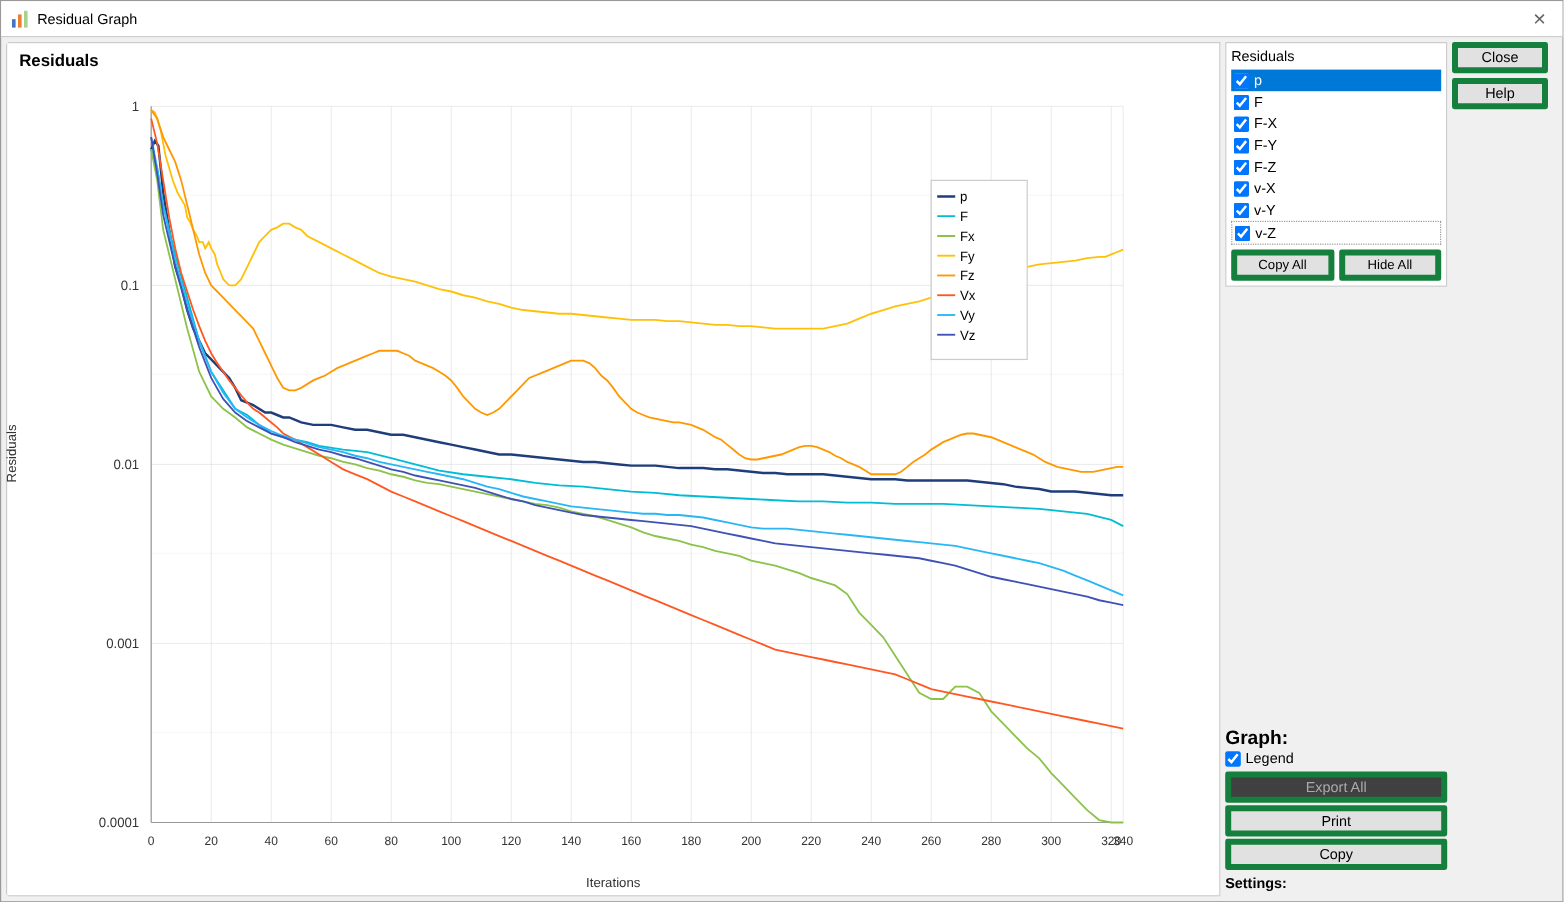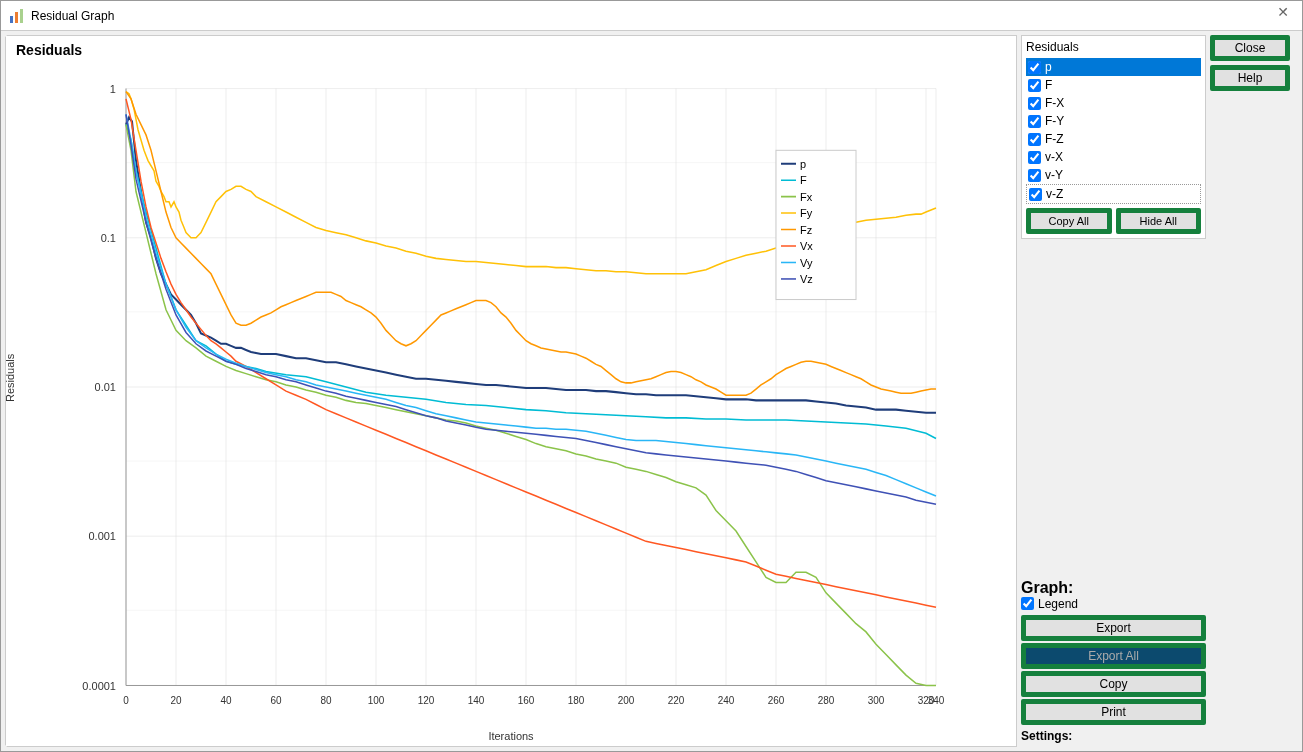--- a/index.html
+++ b/index.html
@@ -18,20 +18,21 @@
       background: #f0f0f0;
       border: 1px solid #999;
       display: flex;
       flex-direction: column;
     }
     .title-bar {
       background: #fff;
       border-bottom: 1px solid #ccc;
       height: 30px;
       display: flex;
+      align-items: center;
       padding: 0 8px;
       justify-content: space-between;
     }
     .title-bar-left {
       display: flex;
       align-items: center;
       gap: 6px;
     }
     .title-bar-title {
       font-size: 12px;
@@ -103,21 +104,21 @@
       padding: 4px 10px;
       font-size: 12px;
       cursor: pointer;
       text-align: center;
       border-radius: 2px;
       height: 26px;
       display: flex;
       align-items: center;
       justify-content: center;
     }
-    .btn:disabled, .btn.disabled { background: #0c4a6e; color: #aaa; cursor: default; }
+    .btn:disabled, .btn.disabled { background: #404040; color: #aaa; cursor: default; }
     .residuals-panel {
       background: #fff;
       border: 1px solid #ccc;
       padding: 4px;
     }
     .residuals-panel-title {
       font-size: 12px;
       margin-bottom: 4px;
     }
     .residual-list {
@@ -151,21 +152,21 @@
     .show-hide-row .btn {
       flex: 1;
       font-size: 11px;
     }
     .section-label {
       font-size: 16px;
       font-weight: bold;
     }
     .legend-row {
       display: flex;
-      align-items: flex-start;
+      align-items: flex-end;
       gap: 4px;
       font-size: 12px;
       margin-bottom: 4px;
     }
     .settings-label {
       font-size: 12px;
       font-weight: bold;
       margin-top: 4px;
     }
     .far-right {
@@ -351,24 +352,23 @@
       </div>
 
       <div style="flex:1"></div>
 
       <div style="margin-bottom:4px;">
         <div class="section-label">Graph:</div>
         <div class="legend-row">
           <input type="checkbox" checked="" style="">
           <span>Legend</span>
         </div>
-        <button class="btn" style="width:100%;margin-bottom:2px;">Export</button>
         <button class="btn disabled" style="width:100%;margin-bottom:2px;" disabled="">Export All</button>
+        <button class="btn" style="width:100%;margin-bottom:2px;">Print</button>
         <button class="btn" style="width:100%;margin-bottom:2px;">Copy</button>
-        <button class="btn" style="width:100%;margin-bottom:2px;">Print</button>
         <div class="settings-label" style="margin-top:4px;">Settings:</div>
       </div>
     </div>
 
     <div class="far-right">
       <button class="btn">Close</button>
       <button class="btn">Help</button>
     </div>
   </div>
 </div>

